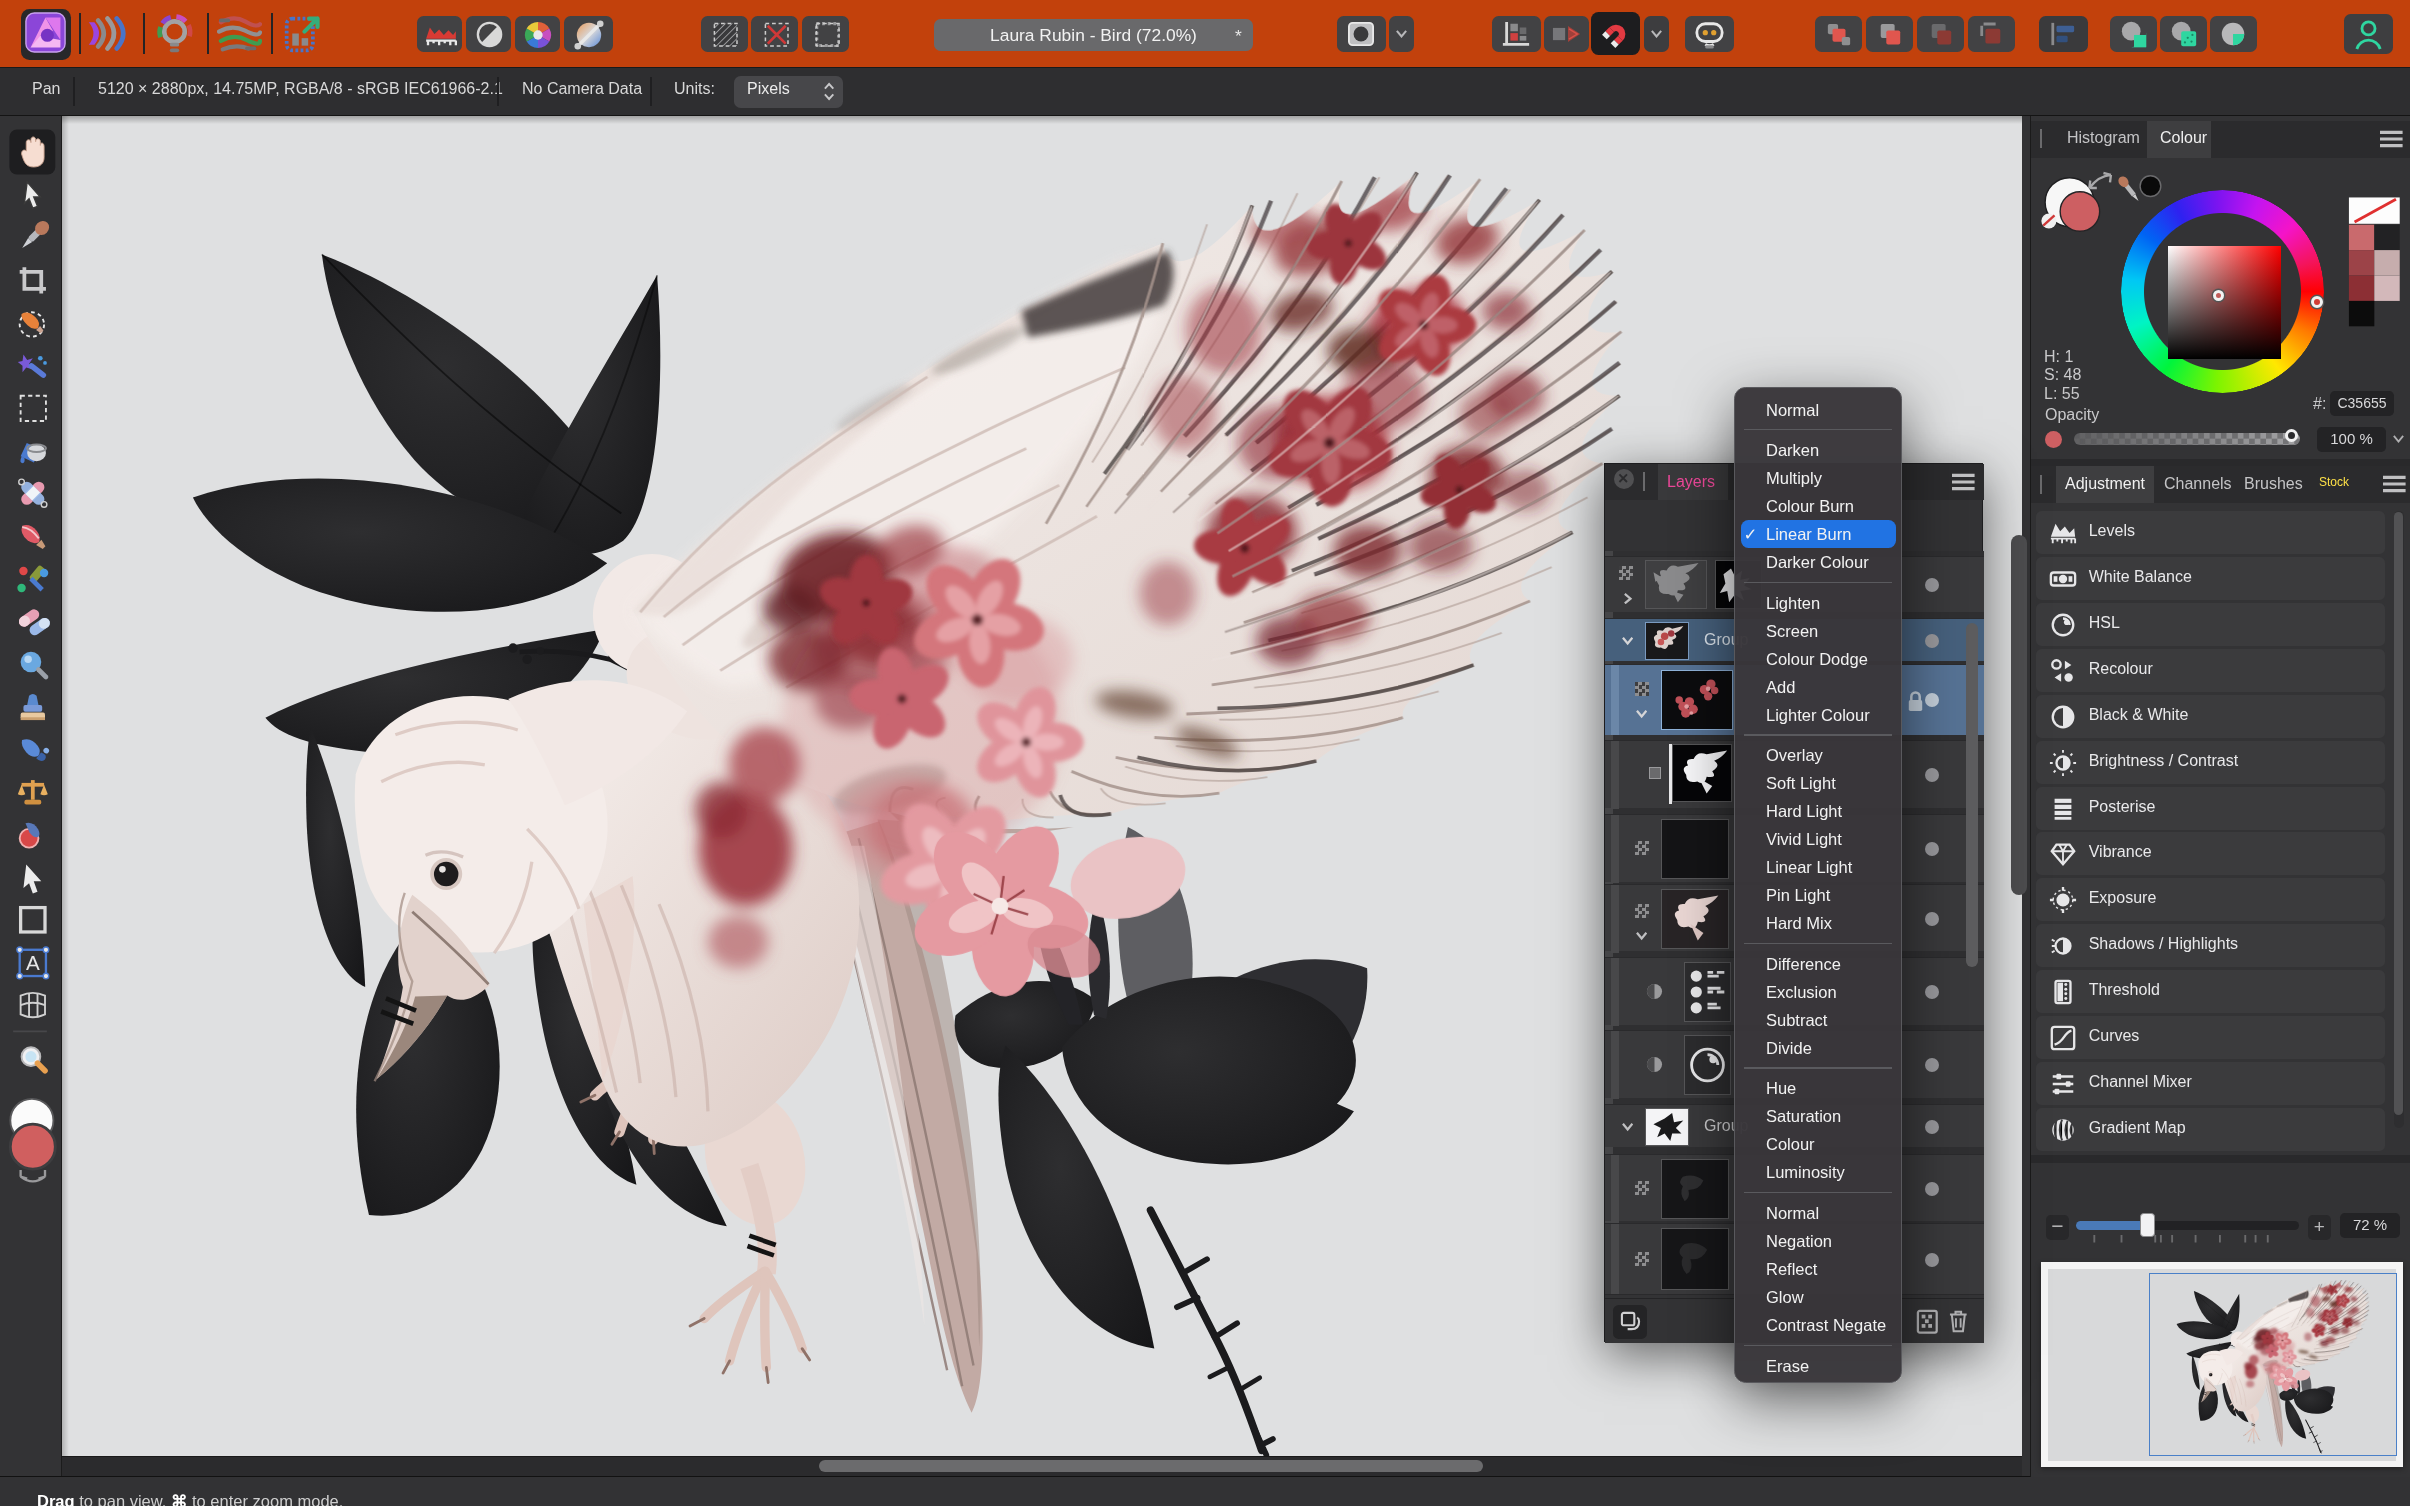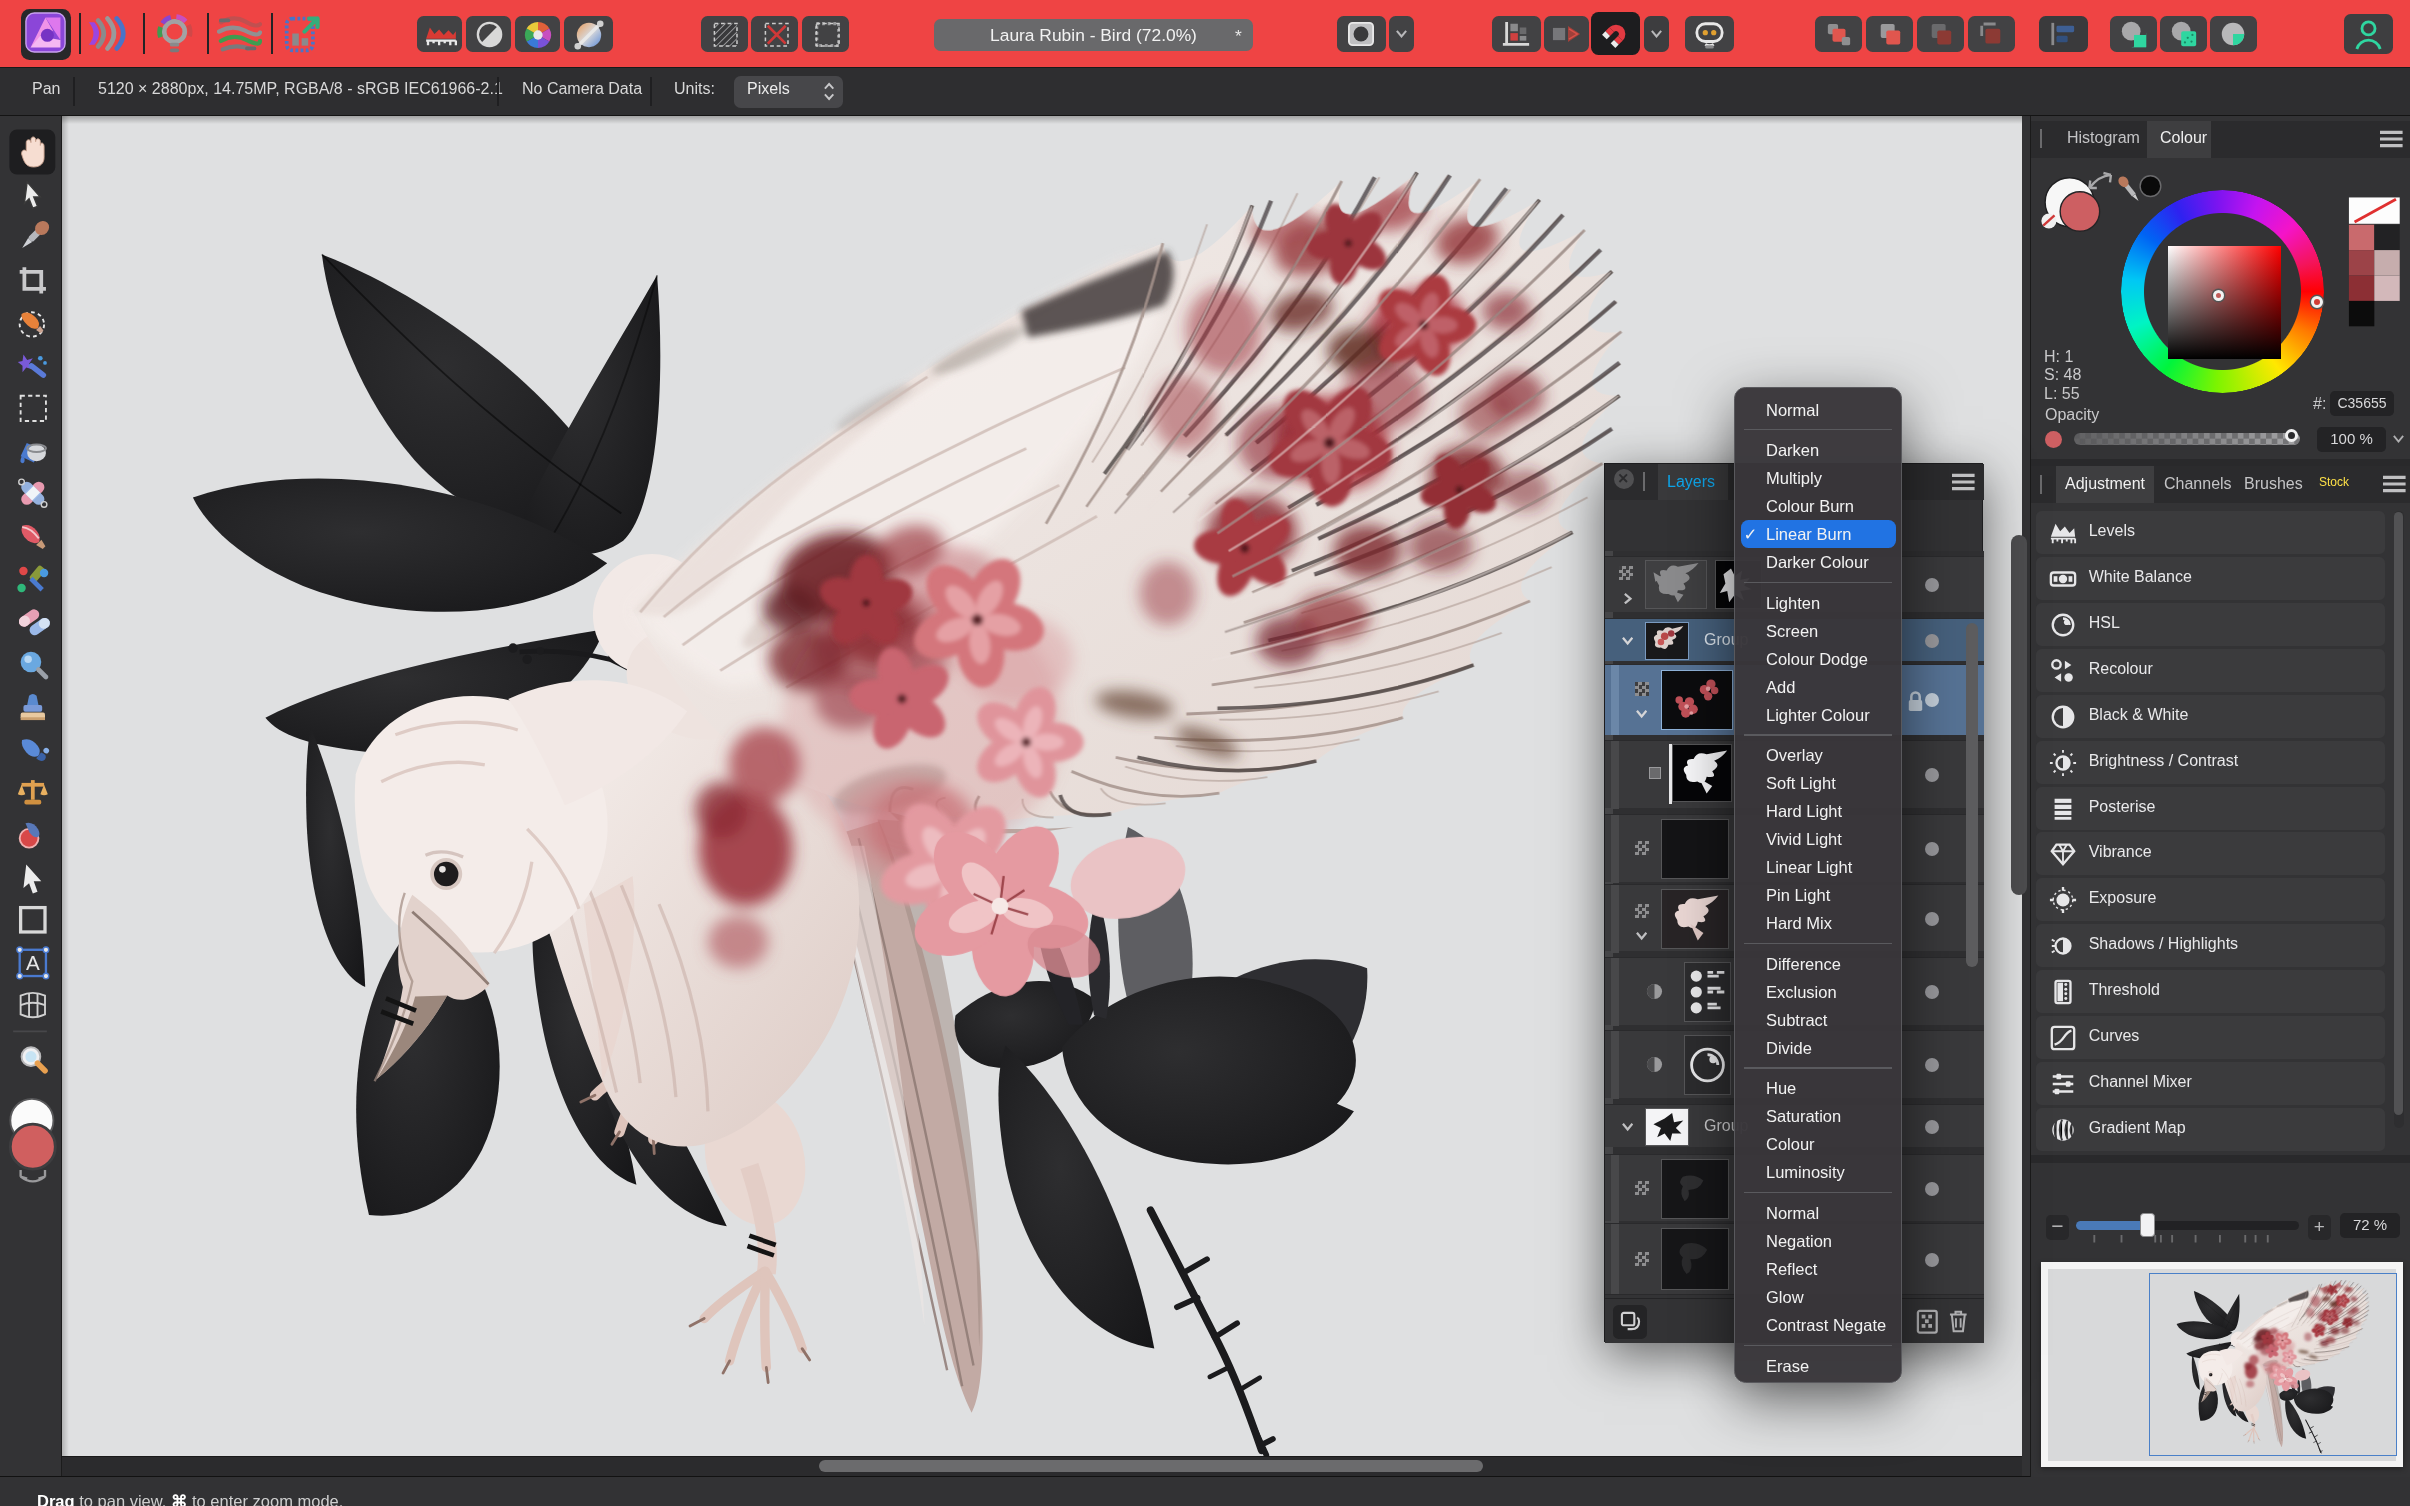--- a/index.html
+++ b/index.html
@@ -1,20 +1,20 @@
 <!DOCTYPE html>
 <html style="font-size:15px"><head>
 <meta charset="utf-8">
 <style>
   * { margin:0; padding:0; box-sizing:border-box; }
   html,body { width:2411px; height:1507px; overflow:hidden; }
   body { font-family:"Liberation Sans", sans-serif; background:#323234; position:relative; }
   .abs { position:absolute; }
   
-  #topbar { left:0; top:0; width:2411px; height:68px; background:#ef4444; border-bottom:1.9px solid #1a1a1a; }
+  #topbar { left:0; top:0; width:2411px; height:68px; background:#c2410c; border-bottom:1.9px solid #1a1a1a; }
   #ctxbar { left:0; top:68px; width:2411px; height:48px; background:#2e2e30; border-bottom:1.9px solid #141414; color:#d9d9d9; font-size:16px; }
   #leftbar { left:0; top:116px; width:62px; height:1361px; background:#333335; border-right:1.9px solid #1c1c1c; }
   #canvas { left:62px; top:116px; width:1960px; height:1340px; background:#dfe0e1; overflow:hidden; }
   #hscrollstrip { left:62px; top:1456px; width:1960px; height:21px; background:#2b2b2d; border-top:0.9px solid #1a1a1a; }
   #hthumb { left:819px; top:1460px; width:664px; height:12.2px; background:#6b6b6d; border-radius:6.6px; }
   #vthumb { left:2011px; top:535px; width:16px; height:360px; background:#4d4d4f; border-radius:8.5px; }
   #statusbar { left:0; top:1476px; width:2411px; height:30px; background:#323234; border-top:0.9px solid #121212; color:#cfcfcf; font-size:16.5px; }
   #rightcol { left:2030px; top:116px; width:380px; height:1361px; background:#333335; border-left:1.9px solid #1a1a1a; }
   .toolbtn { position:absolute; border-radius:6.6px; background:#424244; }
   .vsep { position:absolute; width:1.9px; background:#232325; top:13px; height:41px; }
@@ -1092,21 +1092,21 @@
 </div>
 <div id="layerspanel" class="abs" style="left:1604px;top:463px;width:379px;height:879px;background:#323234;box-shadow:0 13px 47px rgba(0,0,0,.55);border:0.9px solid #1d1d1f;">
 
   <div class="abs" style="left:0;top:0;width:379px;height:36px;background:#2b2b2d;">
     <div class="abs" style="left:8.5px;top:4.7px;width:20px;height:20px;border-radius:50%;background:#505052;"></div>
     <svg class="abs" style="left:13px;top:9.4px" width="10.4" height="10.4" viewBox="0 0 11 11">
         <path d="M1.5 1.5 L9.5 9.5 M9.5 1.5 L1.5 9.5" stroke="#2b2b2d" stroke-width="2"></path>
       </svg>
     <div class="abs" style="left:38px;top:7.5px;width:2.8px;height:19px;border-left:2.8px double #6a6a6c;"></div>
     <div class="abs" style="left:53px;top:0;width:70px;height:36px;background:#39393b;"></div>
-    <div class="abs" style="left:62px;top:8.5px;font-size:16px;color:#0ea5e9;">Layers</div>
+    <div class="abs" style="left:62px;top:8.5px;font-size:16px;color:#ec4899;">Layers</div>
     <svg class="abs" style="left:347px;top:8.5px" width="22.6" height="18" viewBox="0 0 24 19">
         <path d="M0 2.5 H24 M0 9.5 H24 M0 16.5 H24" stroke="#c0c0c2" stroke-width="3.4"></path>
       </svg>
   </div>
 
 
   <div id="lrows" class="abs" style="left:0;top:87px;width:379px;height:748px;overflow:hidden;background:#2f2f31;">
     <div class="abs" style="left:0;top:0;width:7.5px;height:748px;background:#454547;"></div>
 
     <div class="lrow" style="top:4.7px;height:56px;">

